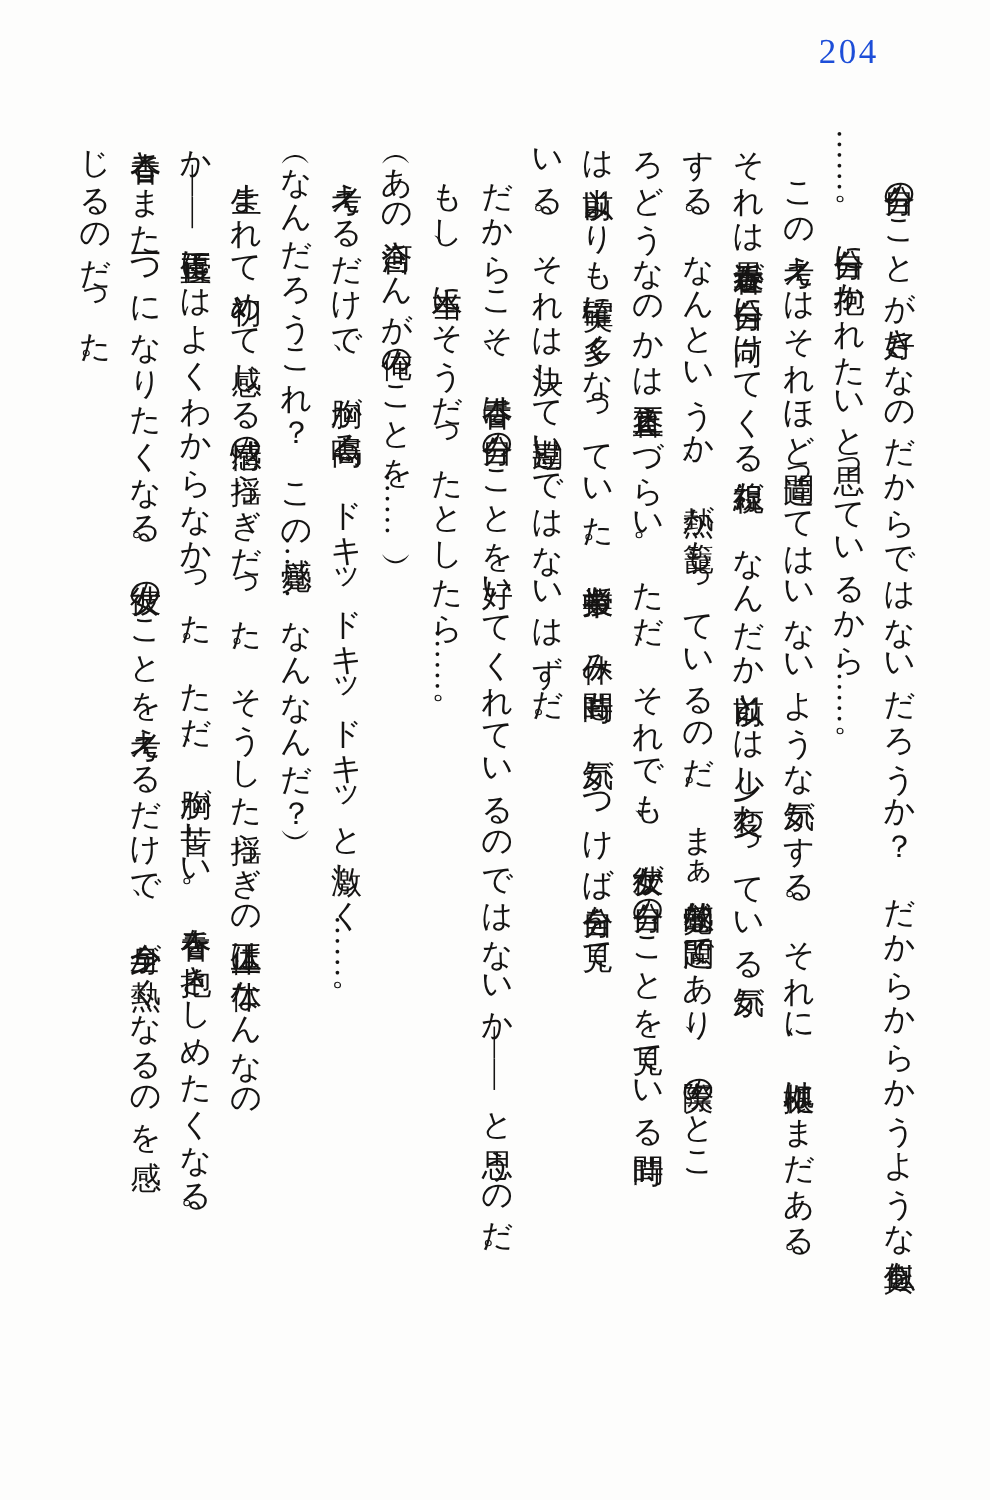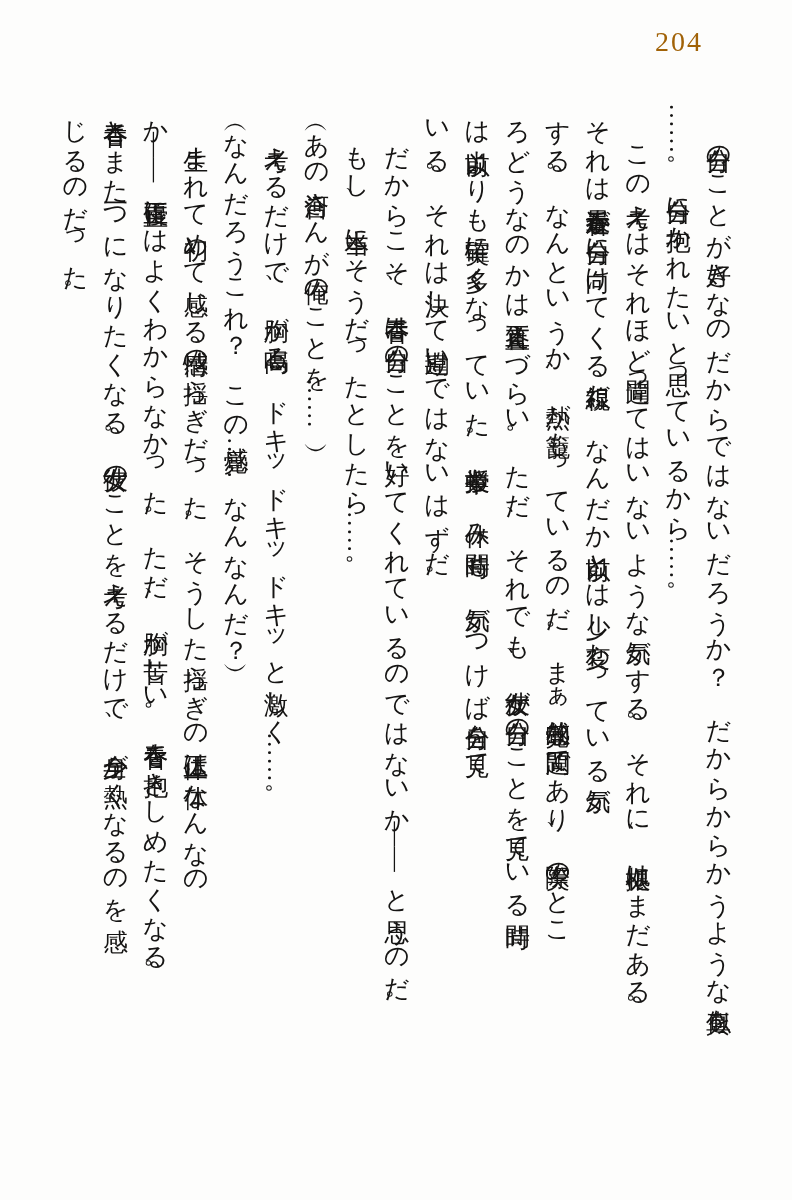--- a/index.html
+++ b/index.html
@@ -16,21 +16,21 @@
     color: #151413;
     font-family: "Liberation Serif", "DejaVu Serif", serif;
     overflow: hidden;
   }
   .page-number {
     position: absolute;
     top: 26px;
     left: 655px;
     font-size: 28px;
     letter-spacing: 2px;
-    color: #a16207;
+    color: #1d4ed8;
   }
   .text-area {
     position: absolute;
     top: 103px;
     right: 54px;
     width: 684px;
     height: 1012px;
     writing-mode: vertical-rl;
     text-orientation: mixed;
     font-size: 25px;

